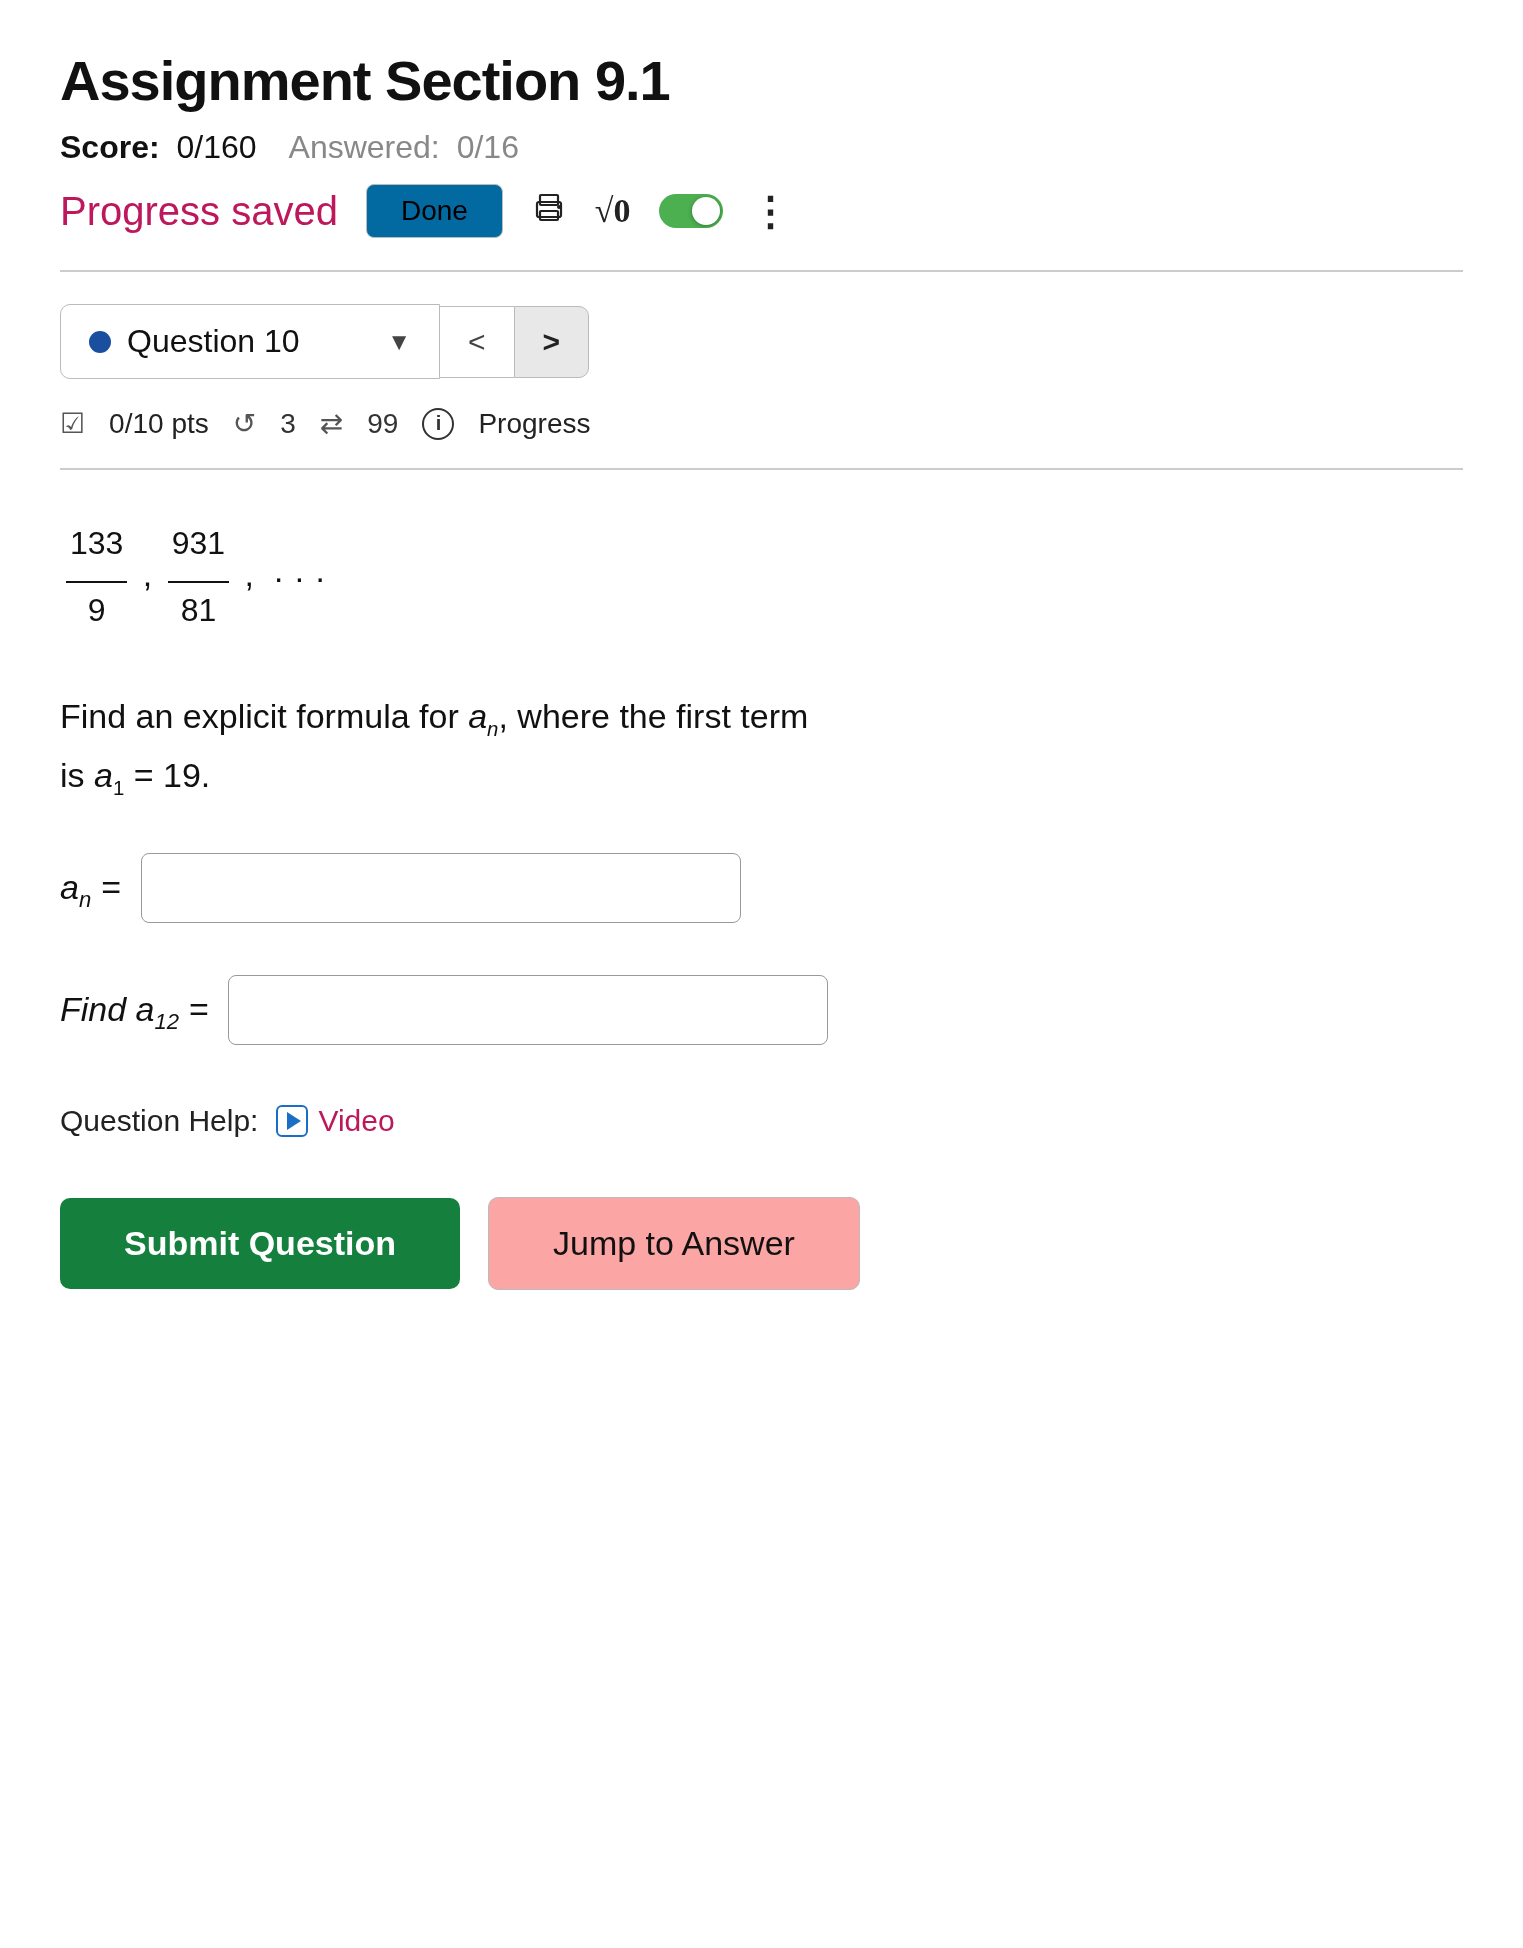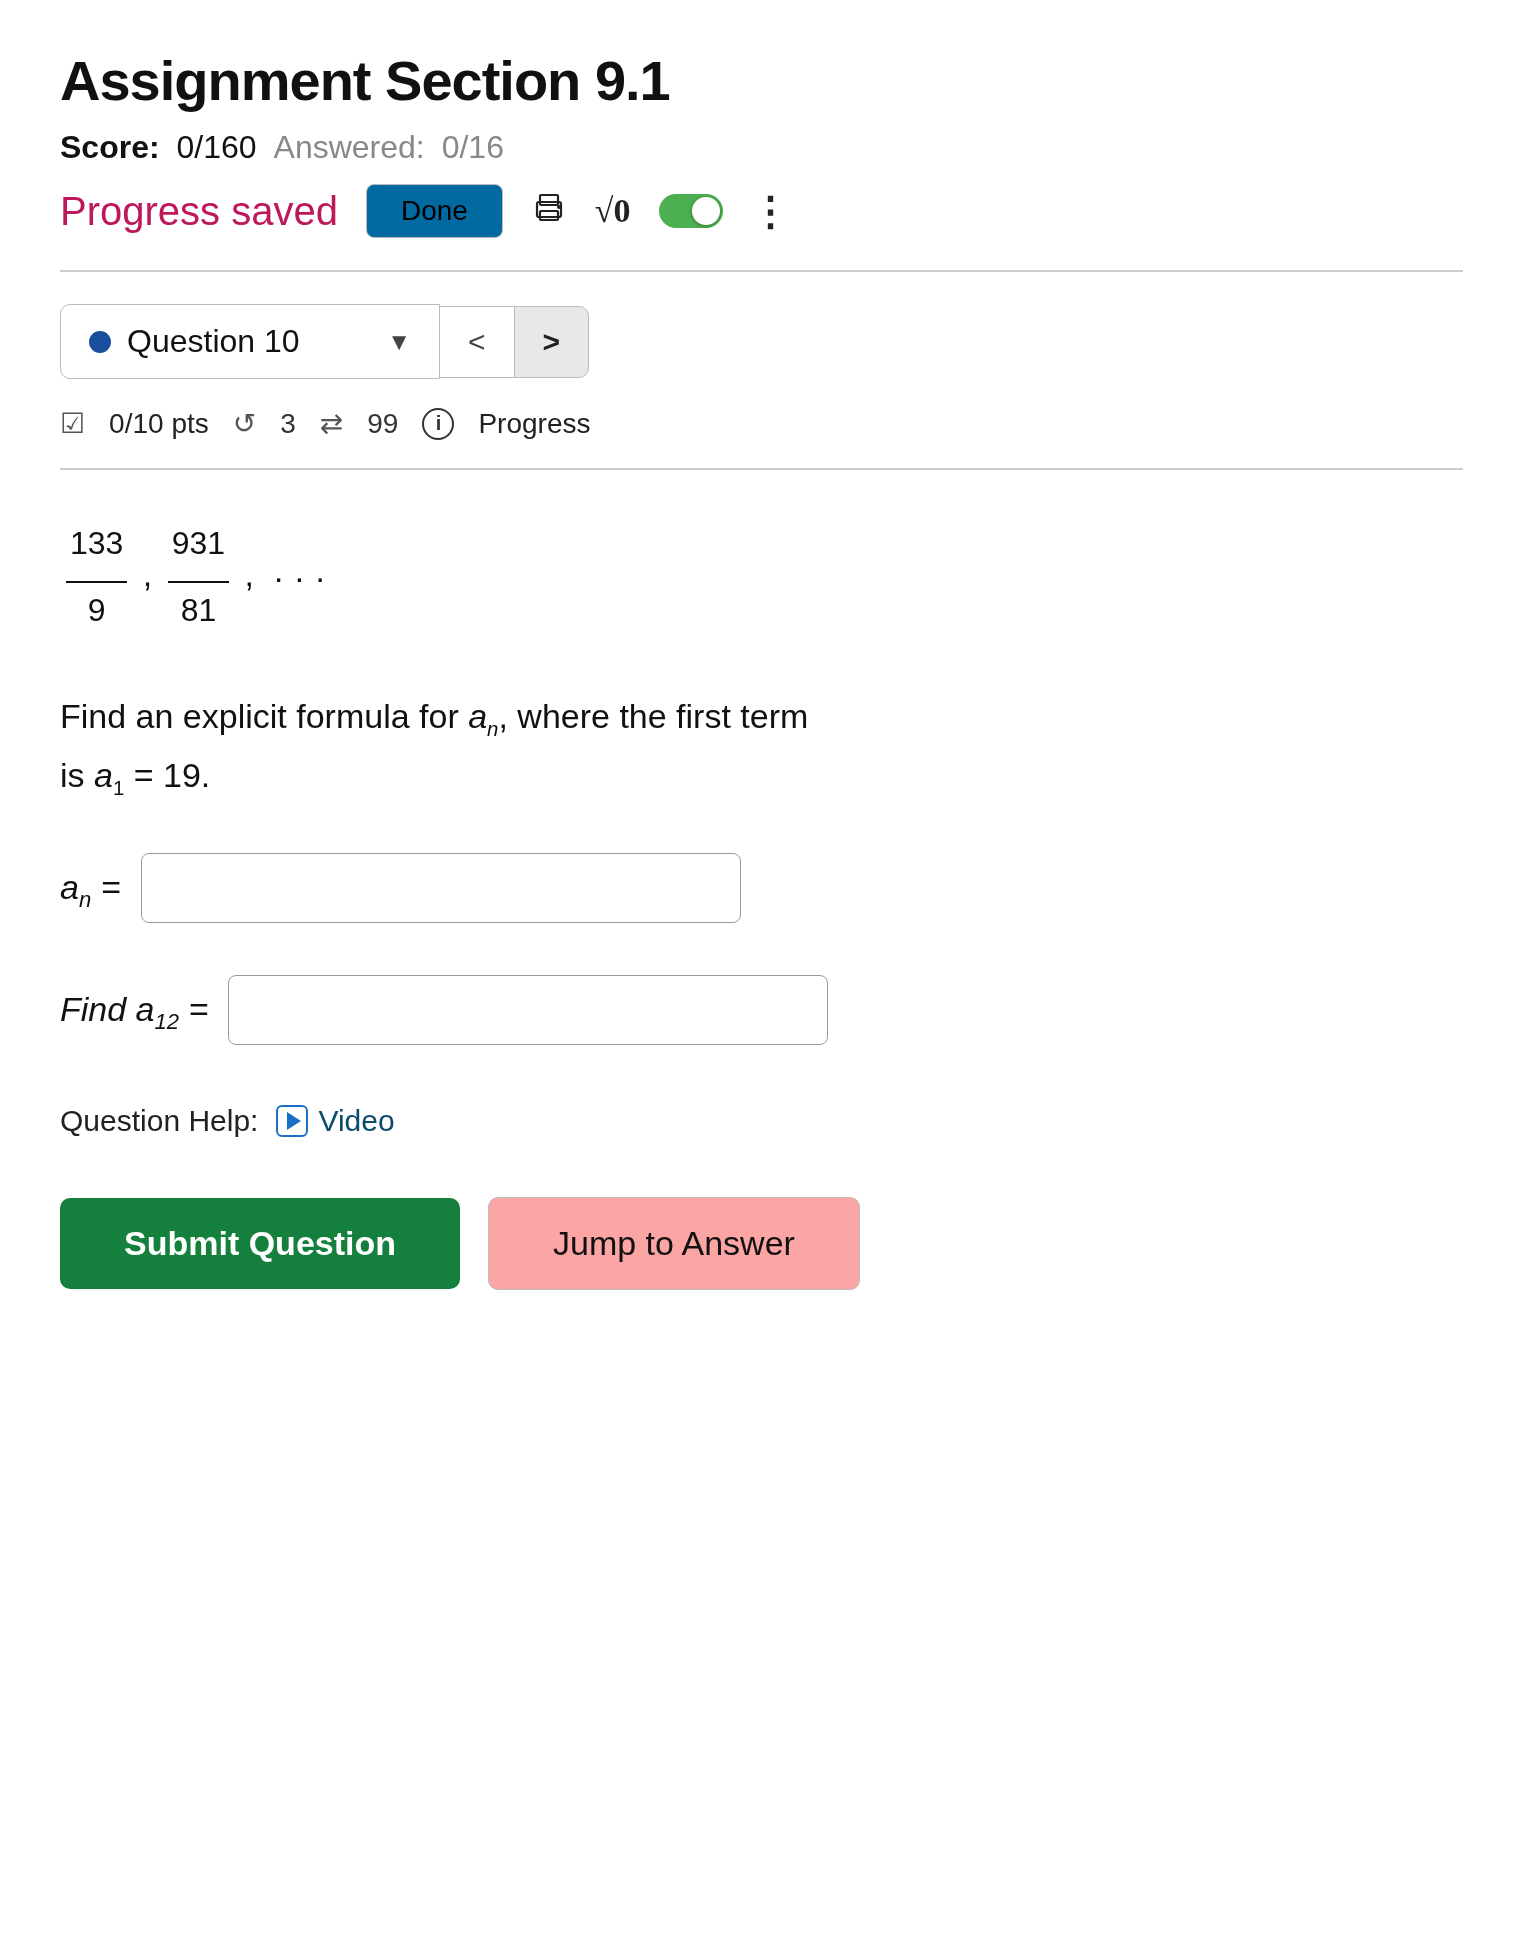--- a/index.html
+++ b/index.html
@@ -13,21 +13,21 @@
     }
     .page-title {
       font-size: 56px;
       font-weight: 800;
       margin-bottom: 16px;
       letter-spacing: -1px;
     }
     .score-row {
       display: flex;
       align-items: flex-start;
-      gap: 17px;
+      gap: 32px;
       font-size: 32px;
       margin-bottom: 18px;
     }
     .answered-label { color: #888; font-weight: 400; }
     .toolbar-row {
       display: flex;
       align-items: center;
       gap: 28px;
       margin-bottom: 32px;
       padding-bottom: 32px;
@@ -218,21 +218,21 @@
       align-items: center;
       gap: 18px;
       font-size: 30px;
       margin-bottom: 52px;
     }
     .help-label { color: #222; font-weight: 500; }
     .video-btn {
       display: inline-flex;
       align-items: center;
       gap: 10px;
-      color: #0c4a6e;
+      color: #be185d;
       font-size: 30px;
       cursor: pointer;
       text-decoration: none;
       font-weight: 500;
     }
     .play-icon {
       width: 32px;
       height: 32px;
       border: 2px solid #1a6fc4;
       border-radius: 6px;

